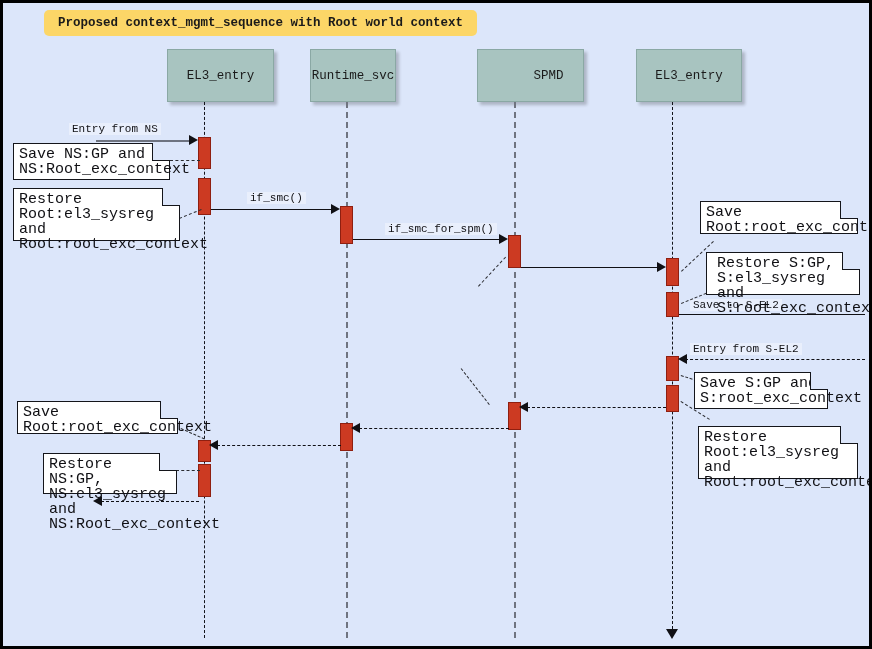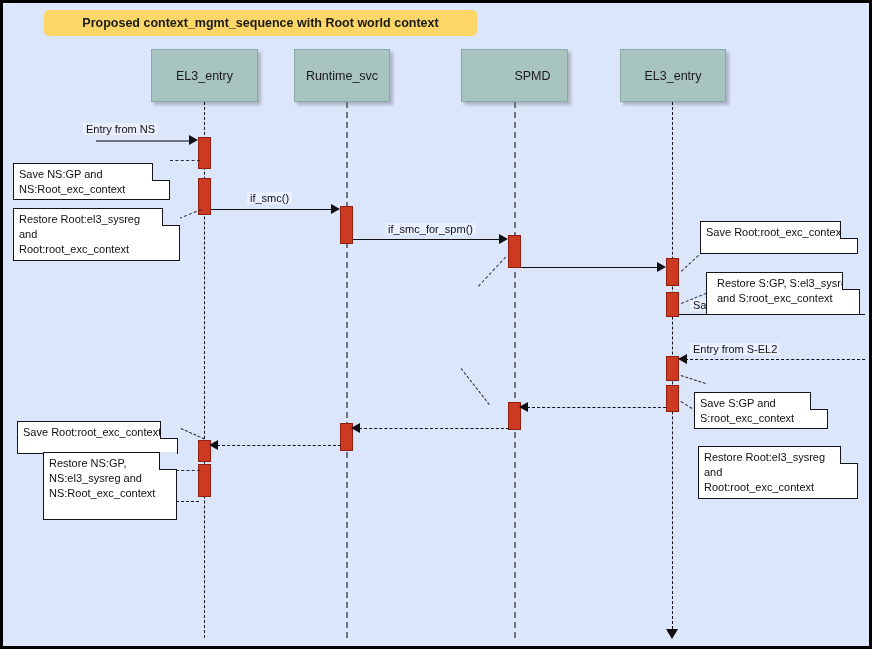--- a/index.html
+++ b/index.html
@@ -2,37 +2,37 @@
 <html><head>
 <meta charset="utf-8">
 <style>
   html,body{margin:0;padding:0;background:#000;}
   #root{
     position:relative;
     width:872px;height:649px;
     background:#dce6fa;
     border:3px solid #000;
     box-sizing:border-box;
-    font-family:Liberation Sans, sans-serif;
+    font-family:Liberation Mono, monospace;
     overflow:hidden;
   }
   
   #title-banner{
     position:absolute;left:41px;top:7px;width:433px;height:26px;
     background:#fcd667;border-radius:5px;
     display:flex;align-items:center;justify-content:center;
     font-size:12.5px;font-weight:bold;color:#1a1a1a;
   }
   
   .lifeline-head{
     position:absolute;height:53px;
     background:#a8c4c0;border:1px solid #8aa8a4;
     box-shadow:3px 3px 3px rgba(0,0,0,0.22);
     display:flex;align-items:center;justify-content:center;
-    font-size:12.5px;color:#1a1a1a;box-sizing:border-box;
+    font-size:12.5px;color:#1a1a1a;box-sizing:border-box;margin-left:16px;
   }
   
   .lifeline-stem{position:absolute;width:0;}
   .stem-thin{border-left:1.6px dashed #12131a;}
   .stem-thick{border-left:2.6px dashed #6f7480;}
   
   .activation{
     position:absolute;width:13px;
     background:#cc3a22;border:1.2px solid #8f1f10;
     box-sizing:border-box;
@@ -55,24 +55,23 @@
     border-left:6px solid transparent;border-right:6px solid transparent;
     border-top:10px solid #101014;
   }
   .msg-label{
     position:absolute;font-size:11px;color:#101014;
     background:#e9effc;padding:0 3px;white-space:nowrap;
   }
   
   .note{
     position:absolute;background:#ffffff;border:1.1px solid #14151a;
-    font-size:11px;line-height:15px;color:#101014;
+    font-size:15px;line-height:15px;color:#101014;
     padding:3px 5px 3px 5px;box-sizing:border-box;
     white-space:pre-line;
-    margin-top:20px;
   }
   .note::after{
     content:"";position:absolute;top:-1px;right:-1px;
     width:17px;height:17px;
     background:#dce6fa;
     border-left:1.1px solid #14151a;
     border-bottom:1.1px solid #14151a;
     transform:none;
   }
   
@@ -83,21 +82,21 @@
 
 <div id="root">
 
   <div id="title-banner">
     <span>Proposed context_mgmt_sequence with Root world context</span>
   </div>
 
   <div class="lifeline-head" style="left:148px;top:46px;width:107px;">
     <span>EL3_entry</span>
   </div>
-  <div class="lifeline-head" style="left:291px;top:46px;width:96px;text-align:right;">
+  <div class="lifeline-head" style="left:291px;top:46px;width:86px;text-align:right;">
     <span>Runtime_svc</span>
   </div>
   <div class="lifeline-head" style="left:458px;top:46px;width:107px;padding-left:36px;">
     <span>SPMD</span>
   </div>
   <div class="lifeline-head" style="left:617px;top:46px;width:106px;">
     <span>EL3_entry</span>
   </div>
 
   <div class="lifeline-stem stem-thin" style="left:201px;top:99px;height:536px;"></div>
@@ -117,21 +116,21 @@
   <div class="activation" style="left:505px;top:232px;height:33px;"></div>
   <div class="activation" style="left:505px;top:399px;height:28px;"></div>
 
   <div class="activation" style="left:663px;top:255px;height:28px;"></div>
   <div class="activation" style="left:663px;top:289px;height:25px;"></div>
   <div class="activation" style="left:663px;top:353px;height:25px;"></div>
   <div class="activation" style="left:663px;top:382px;height:27px;"></div>
 
   <div class="msg-line msg-solid-gray" style="left:93px;top:137px;width:95px;"></div>
   <div class="arrow arrow-right" style="left:186px;top:132px;"></div>
-  <div class="msg-label" style="left:80px;top:120px;">Entry from NS</div>
+  <div class="msg-label" style="left:66px;top:120px;">Entry from NS</div>
 
   <div class="msg-line msg-solid" style="left:208px;top:206px;width:122px;"></div>
   <div class="arrow arrow-right" style="left:328px;top:201px;"></div>
   <div class="msg-label" style="left:244px;top:189px;">if_smc()</div>
 
   <div class="msg-line msg-solid" style="left:350px;top:236px;width:148px;"></div>
   <div class="arrow arrow-right" style="left:496px;top:231px;"></div>
   <div class="msg-label" style="left:382px;top:220px;">if_smc_for_spm()</div>
 
   <div class="msg-line msg-solid" style="left:518px;top:264px;width:138px;"></div>
@@ -183,17 +182,17 @@
 
   <div class="note" style="left:691px;top:369px;width:134px;height:37px;">Save S:GP and
 S:root_exc_context</div>
 
   <div class="note" style="left:695px;top:423px;width:160px;height:53px;">Restore Root:el3_sysreg
 and
 Root:root_exc_context</div>
 
   <div class="note" style="left:14px;top:398px;width:161px;height:33px;">Save Root:root_exc_context</div>
 
-  <div class="note" style="left:40px;top:429px;width:134px;height:68px;">Restore NS:GP,
+  <div class="note" style="left:40px;top:450px;width:134px;height:41px;">Restore NS:GP,
 NS:el3_sysreg and
 NS:Root_exc_context</div>
 
 </div>
 
 </body></html>

